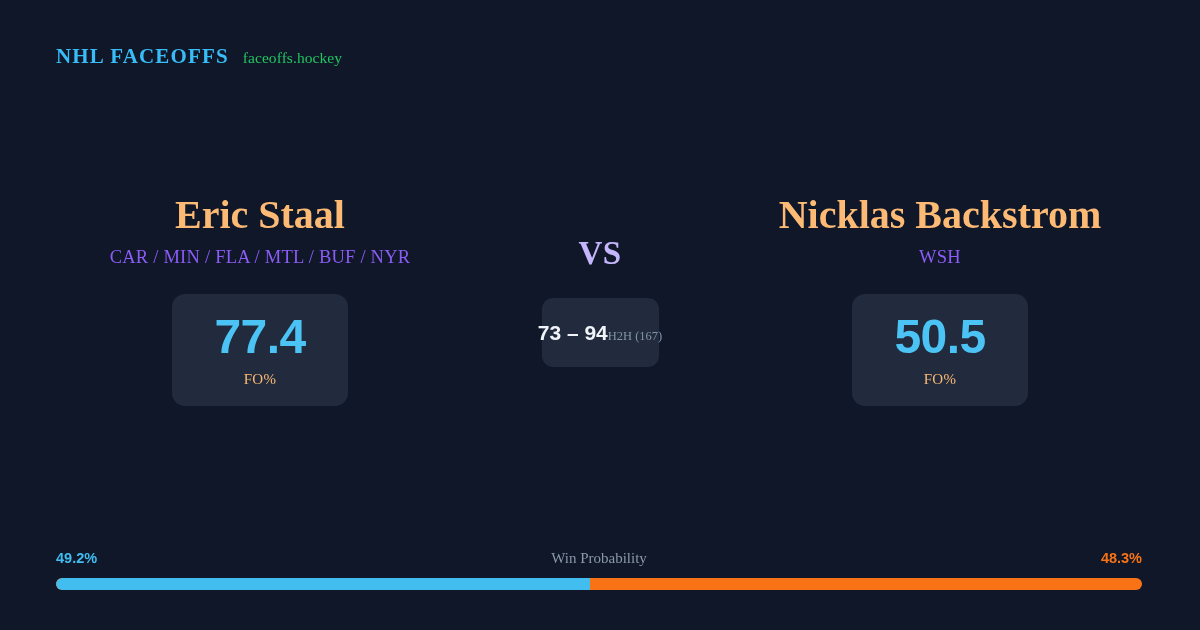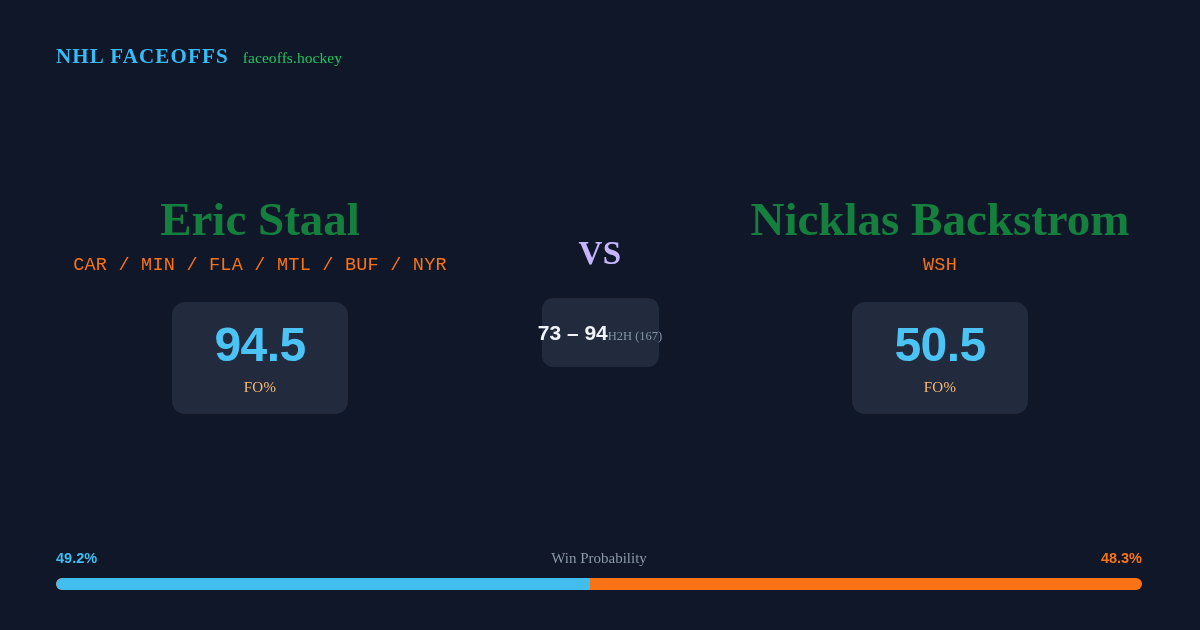--- a/index.html
+++ b/index.html
@@ -53,30 +53,30 @@
   }
   .player {
     width: 480px;
     display: flex;
     flex-direction: column;
     align-items: center;
   }
   .player-name {
     font-family: "Liberation Serif", "DejaVu Serif", serif;
     font-weight: 700;
-    font-size: 47px;
-    color: #15803d;
+    font-size: 40px;
+    color: #fdba74;
     line-height: 1.15;
     white-space: nowrap;
   }
   .player-teams {
     margin-top: 9px;
-    font-family: Liberation Mono, monospace;
+    font-family: Liberation Serif, serif;
     font-size: 18.5px;
-    color: #f97316;
+    color: #8b5cf6;
     letter-spacing: 0.012em;
     white-space: nowrap;
   }
   .stat-card {
     margin-top: 26px;
     width: 176px;
     height: 112px;
     background: #212b3d;
     border-radius: 13px;
     display: flex;
@@ -198,21 +198,21 @@
   <span class="brand" style="color: rgb(56, 189, 248);">NHL FACEOFFS</span>
   <span class="brand-domain" style="color: #22c55e;">faceoffs.hockey</span>
 </div>
 
 <div class="compare">
 
   <div class="player">
     <div class="player-name">Eric Staal</div>
     <div class="player-teams">CAR / MIN / FLA / MTL / BUF / NYR</div>
     <div class="stat-card">
-      <div class="stat-value" style="color: rgb(76, 195, 245);">94.5</div>
+      <div class="stat-value" style="color: rgb(76, 195, 245);">77.4</div>
       <div class="stat-label">FO%</div>
     </div>
   </div>
 
   <div class="middle">
     <div class="vs">VS</div>
     <div class="h2h-card">
       <div class="h2h-record">73 – 94</div>
       <div class="h2h-label">H2H (167)</div>
     </div>

